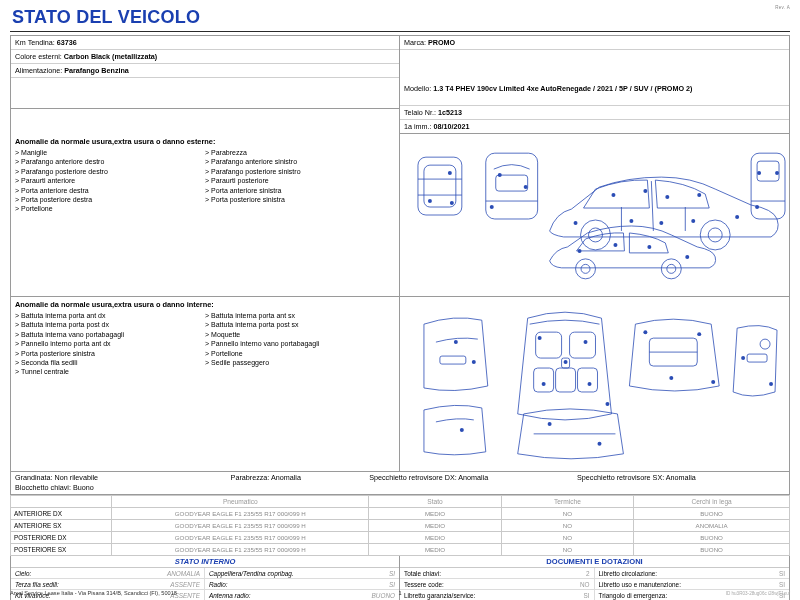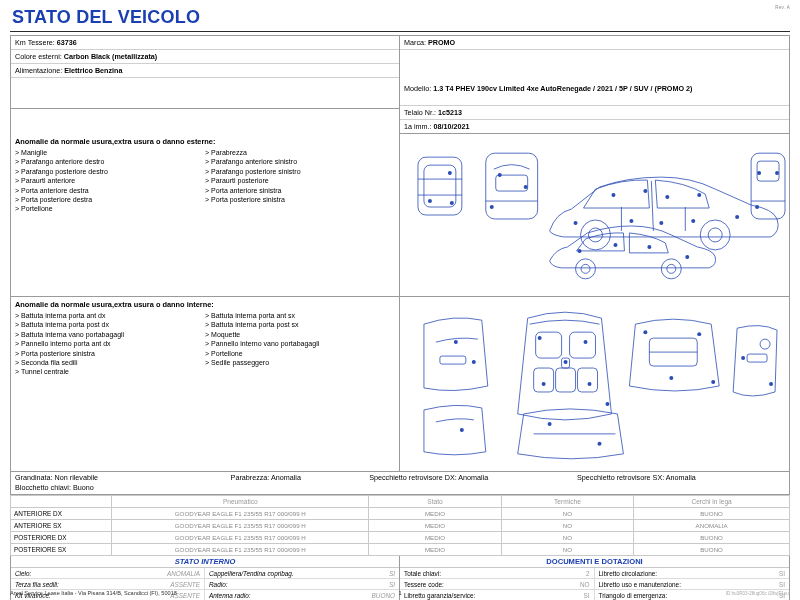--- a/index.html
+++ b/index.html
@@ -225,30 +225,30 @@
 <div class="page">
 
   <div class="rev">Rev. A</div>
 
   <div class="doc-title">STATO DEL VEICOLO</div>
   <div class="title-rule"></div>
 
   <div class="top-wrap">
     <div class="top-left">
       <div class="inforow">
-        <span class="lbl">Km Tessere:</span>
+        <span class="lbl">Km Tendina:</span>
         <span class="val">63736</span>
       </div>
       <div class="inforow">
         <span class="lbl">Colore esterni:</span>
         <span class="val">Carbon Black (metallizzata)</span>
       </div>
       <div class="inforow">
         <span class="lbl">Alimentazione:</span>
-        <span class="val">Elettrico Benzina</span>
+        <span class="val">Parafango Benzina</span>
       </div>
       <div class="inforow" style="border-bottom:none;height:12px;">&nbsp;</div>
       <div class="inforow" style="border-bottom:1px solid #9a9a9a;height:12px;">&nbsp;</div>
     </div>
     <div class="top-right">
       <div class="inforow">
         <span class="lbl">Marca:</span>
         <span class="val">PROMO</span>
       </div>
       <div class="inforow" style="min-height:20px;margin-top:32px;">

